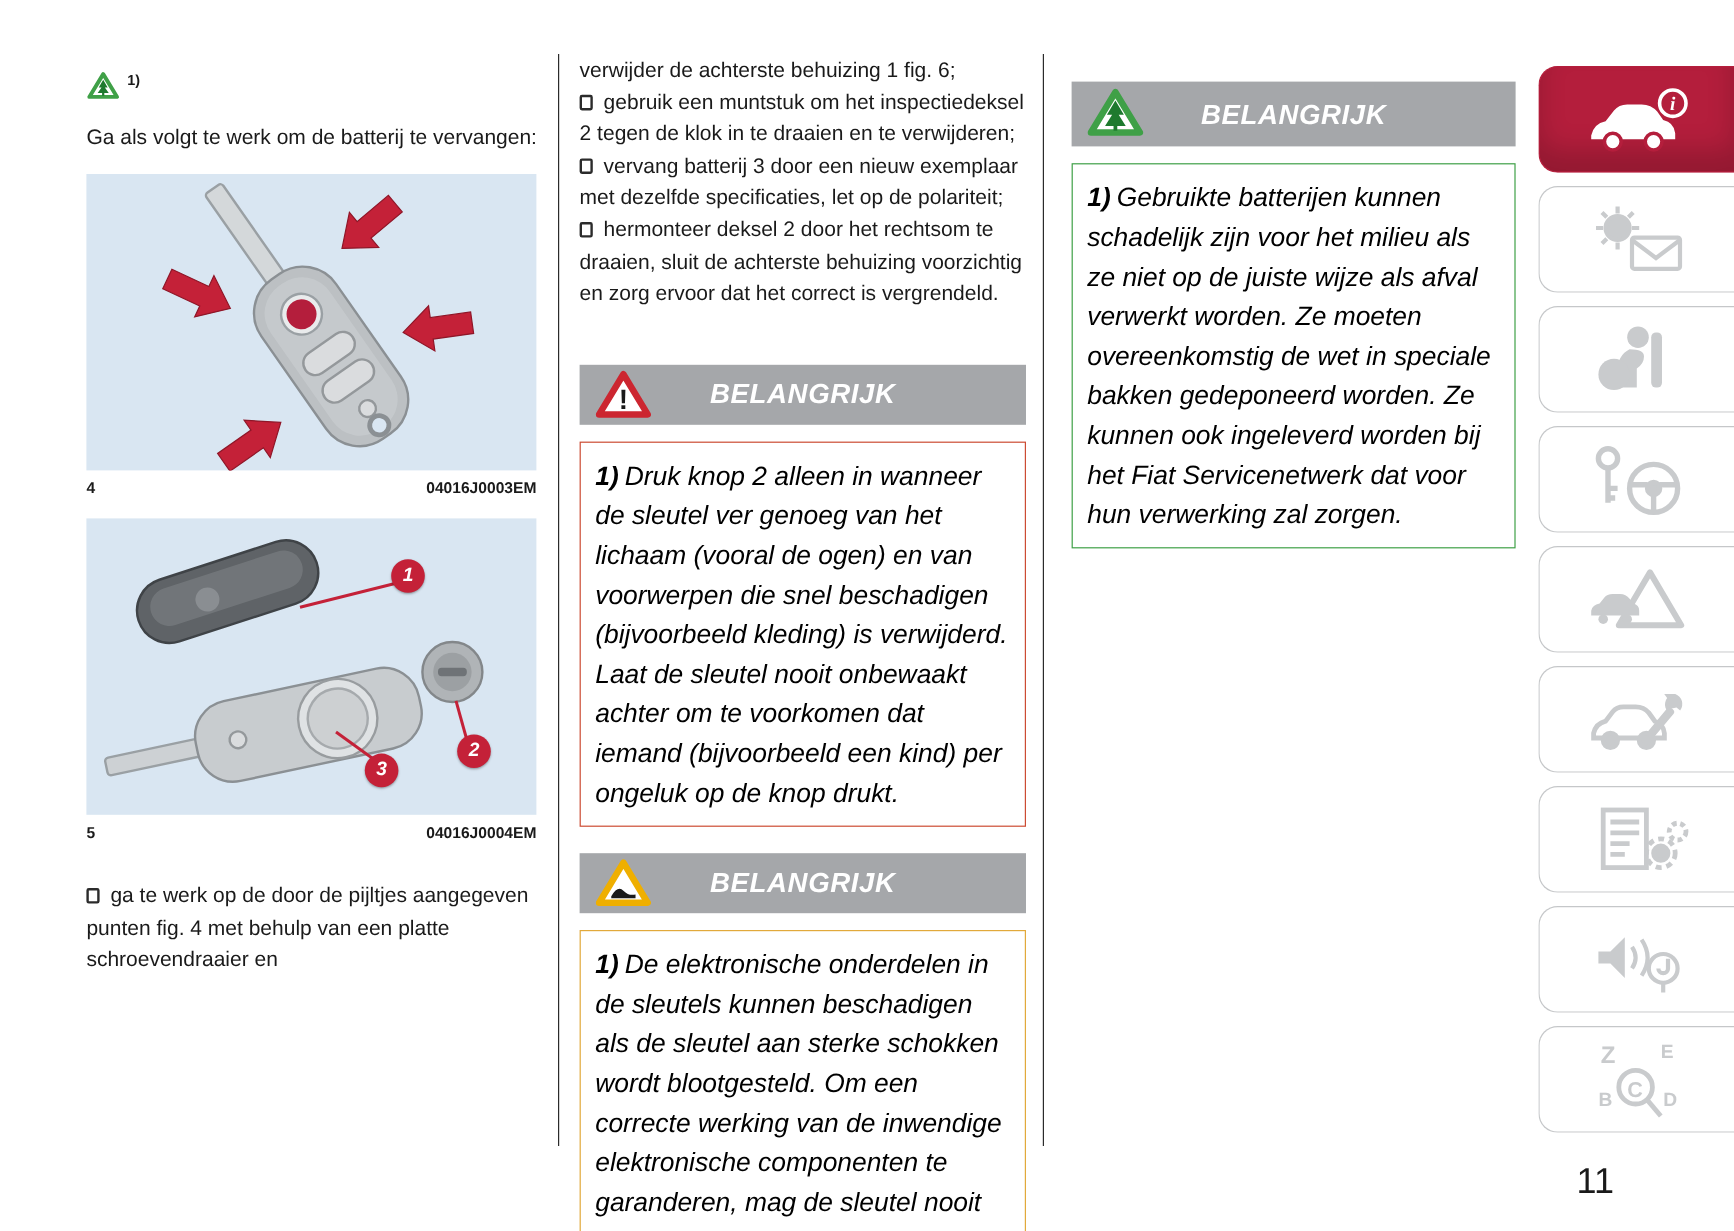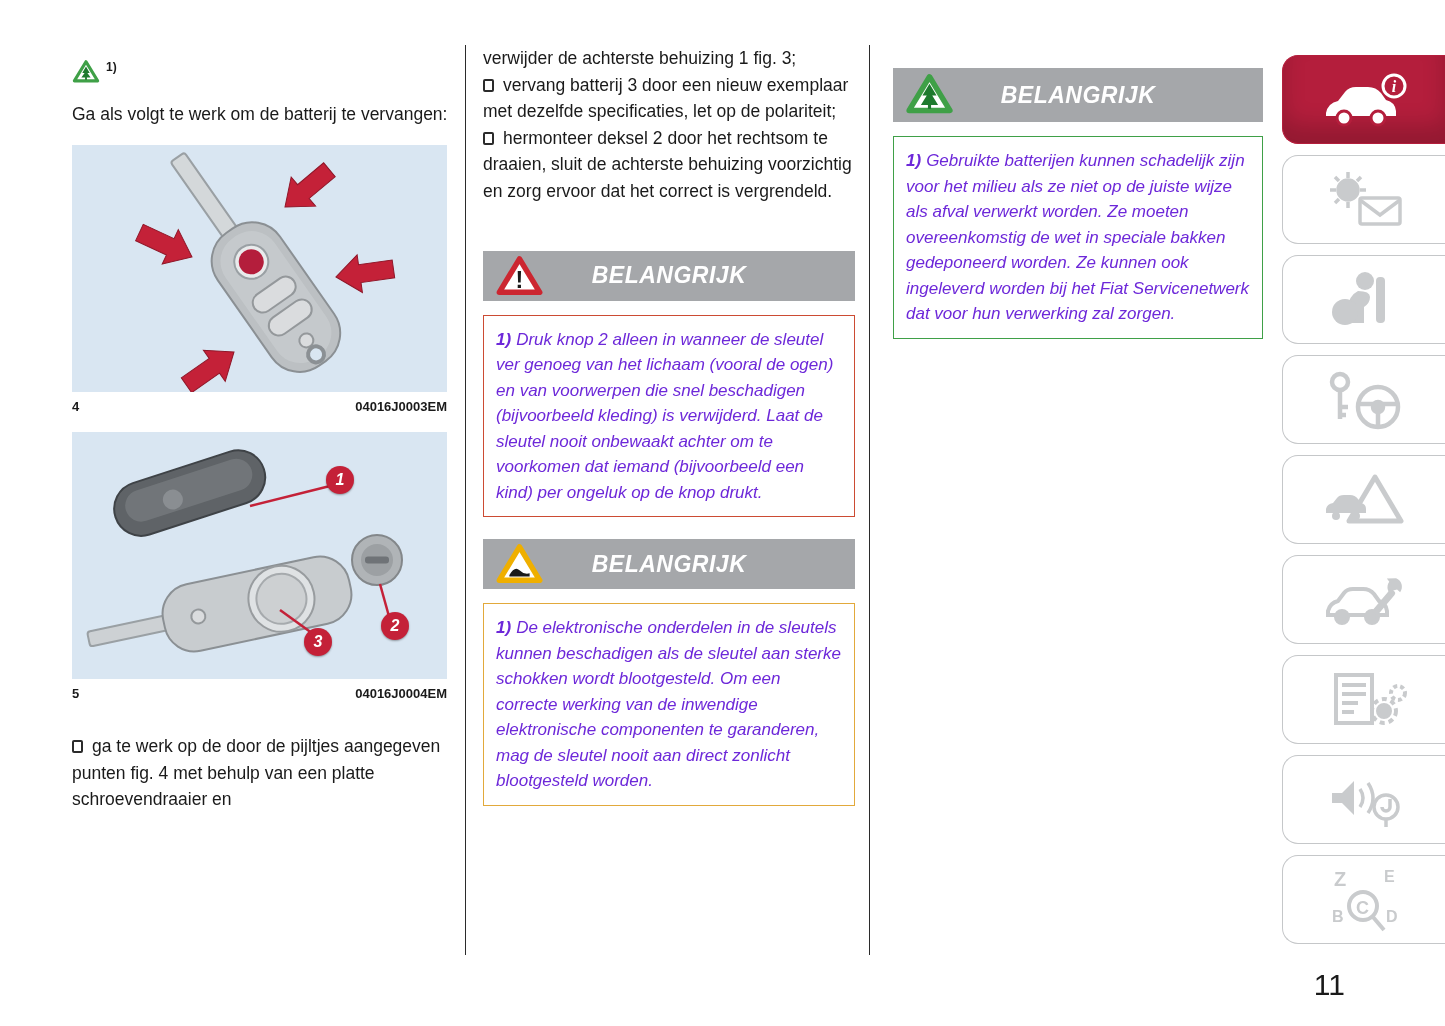--- a/index.html
+++ b/index.html
@@ -40,22 +40,22 @@
   
   .col-mid { position:absolute; left:483px; top:45px; width:372px; }
 
   .banner { height:50px; background:#a5a7aa; position:relative; display:flex; align-items:center; }
   .banner .tri-icon { position:absolute; left:13px; top:4px; }
   .banner-title { width:100%; text-align:center; color:#ffffff; font-weight:bold;
     font-style:italic; font-size:23px; letter-spacing:.5px; }
   .banner1 { margin-top:46px; }
   .banner2 { margin-top:22px; }
 
-  .notebox { border:1px solid; padding:11px 12px; font-style:italic; font-size:17px;
-    line-height:1.5; color:#6d28d9; margin-top:14px; }
+  .notebox { border:1px solid; padding:11px 12px; font-style:italic; font-size:22px;
+    line-height:1.5; color:#000000; margin-top:14px; }
   .notebox.red   { border-color:#cc4b33; }
   .notebox.yellow{ border-color:#e2a93b; }
   .notebox.green { border-color:#3fa047; }
   .ref { font-weight:bold; font-style:italic; margin-right:5px; }
 
   
   .col-right { position:absolute; left:893px; top:68px; width:370px; }
   .col-right .banner { height:54px; }
 
   
@@ -154,21 +154,24 @@
       <span>5</span>
       <span>04016J0004EM</span>
     </div>
 
     <p class="para left-bullet">
       <span class="bullet-sq"></span><span>ga te werk op de door de pijltjes aangegeven punten fig. 4 met behulp van een platte schroevendraaier en</span>
     </p>
   </div>
 
   <div class="col-mid">
-    <p class="para">verwijder de achterste behuizing 1 fig. 3;</p>
+    <p class="para">verwijder de achterste behuizing 1 fig. 6;</p>
+    <p class="para">
+      <span class="bullet-sq"></span><span>gebruik een muntstuk om het inspectiedeksel 2 tegen de klok in te draaien en te verwijderen;</span>
+    </p>
     <p class="para">
       <span class="bullet-sq"></span><span>vervang batterij 3 door een nieuw exemplaar met dezelfde specificaties, let op de polariteit;</span>
     </p>
     <p class="para">
       <span class="bullet-sq"></span><span>hermonteer deksel 2 door het rechtsom te draaien, sluit de achterste behuizing voorzichtig en zorg ervoor dat het correct is vergrendeld.</span>
     </p>
 
     <div class="banner banner1">
       <svg class="tri-icon" width="47" height="42" viewBox="0 0 60 54">
         <path d="M30 5 L56 48 L4 48 Z" fill="#ffffff" stroke="#cc2630" stroke-width="7" stroke-linejoin="round"></path>

